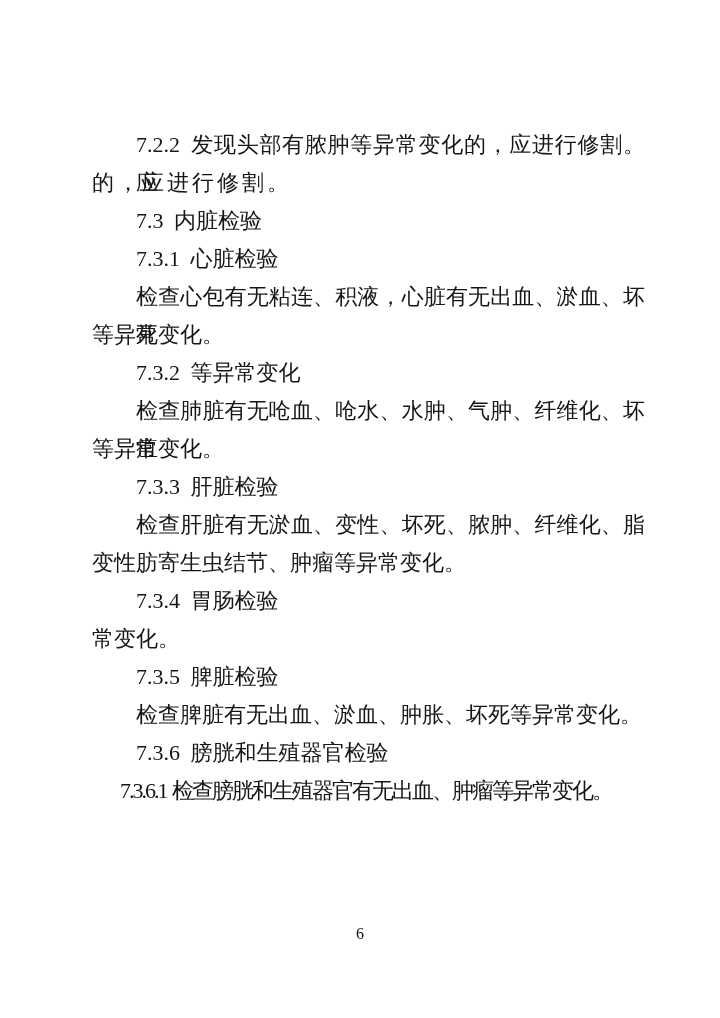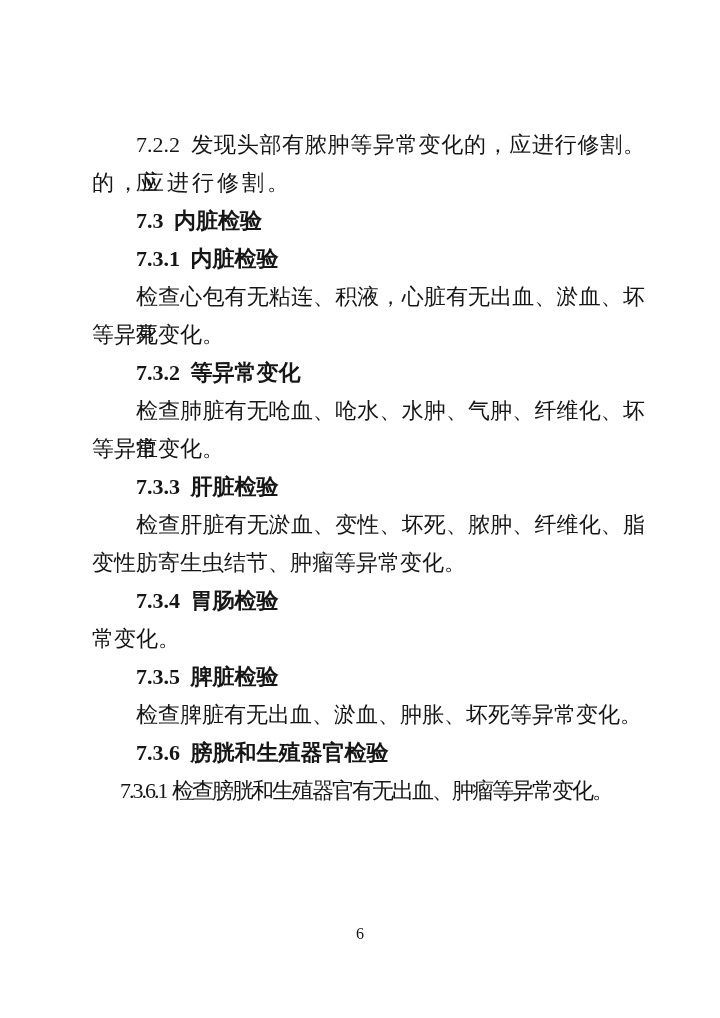--- a/index.html
+++ b/index.html
@@ -28,21 +28,21 @@
     line-height: 38px;
     height: 38px;
     white-space: normal;
     word-spacing: 5px;
   }
   .indent { padding-left: 44px; }
   .justify {
     text-align: justify;
     text-align-last: justify;
   }
-  .heading { font-weight: bold; }
+  .heading { font-weight: normal; }
   .spread { letter-spacing: 3px; }
   .tight {
     padding-left: 28px;
     letter-spacing: -2px;
     word-spacing: 2px;
     white-space: nowrap;
   }
   .footer {
     position: absolute;
     top: 924px;
@@ -55,21 +55,21 @@
   }
 </style>
 </head>
 <body>
 
 <div class="page">
   <div class="content">
     <div class="ln indent justify">7.2.2 发现头部有脓肿等异常变化的，应进行修割。应</div>
     <div class="ln spread">的，应进行修割。</div>
     <div class="ln indent heading">7.3 内脏检验</div>
-    <div class="ln indent heading">7.3.1 内脏检验</div>
+    <div class="ln indent heading">7.3.1 心脏检验</div>
     <div class="ln indent justify">检查心包有无粘连、积液，心脏有无出血、淤血、坏死</div>
     <div class="ln">等异常变化。</div>
     <div class="ln indent heading">7.3.2 等异常变化</div>
     <div class="ln indent justify">检查肺脏有无呛血、呛水、水肿、气肿、纤维化、坏疽</div>
     <div class="ln">等异常变化。</div>
     <div class="ln indent heading">7.3.3 肝脏检验</div>
     <div class="ln indent justify">检查肝脏有无淤血、变性、坏死、脓肿、纤维化、脂肪</div>
     <div class="ln">变性、寄生虫结节、肿瘤等异常变化。</div>
     <div class="ln indent heading">7.3.4 胃肠检验</div>
     <div class="ln">常变化。</div>

